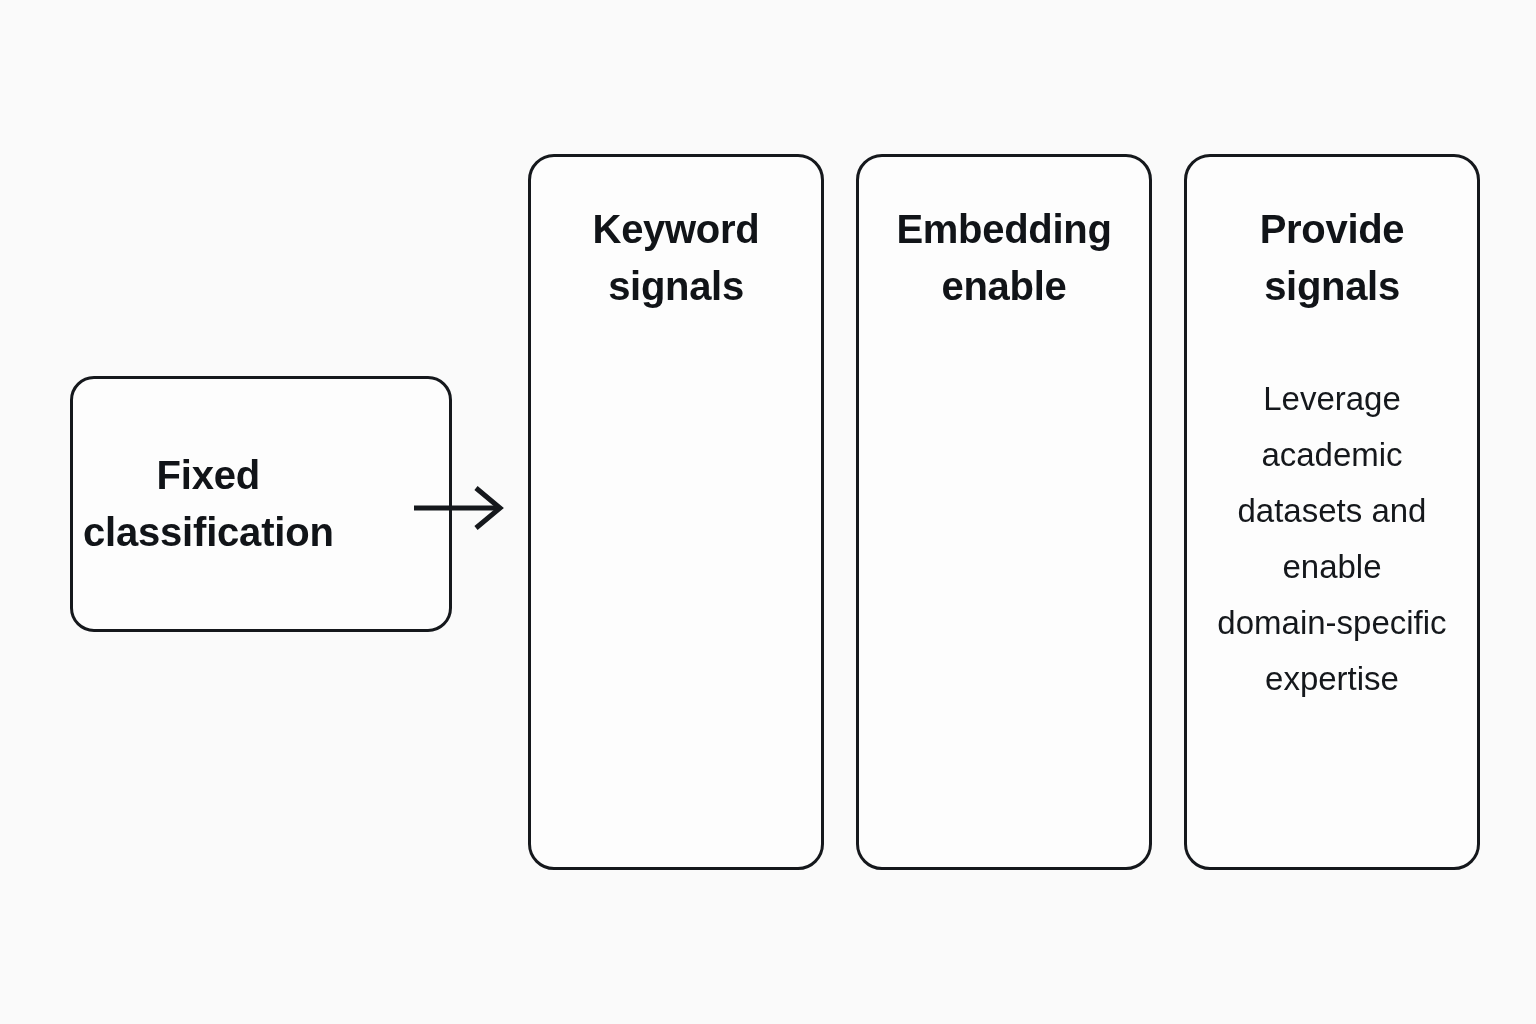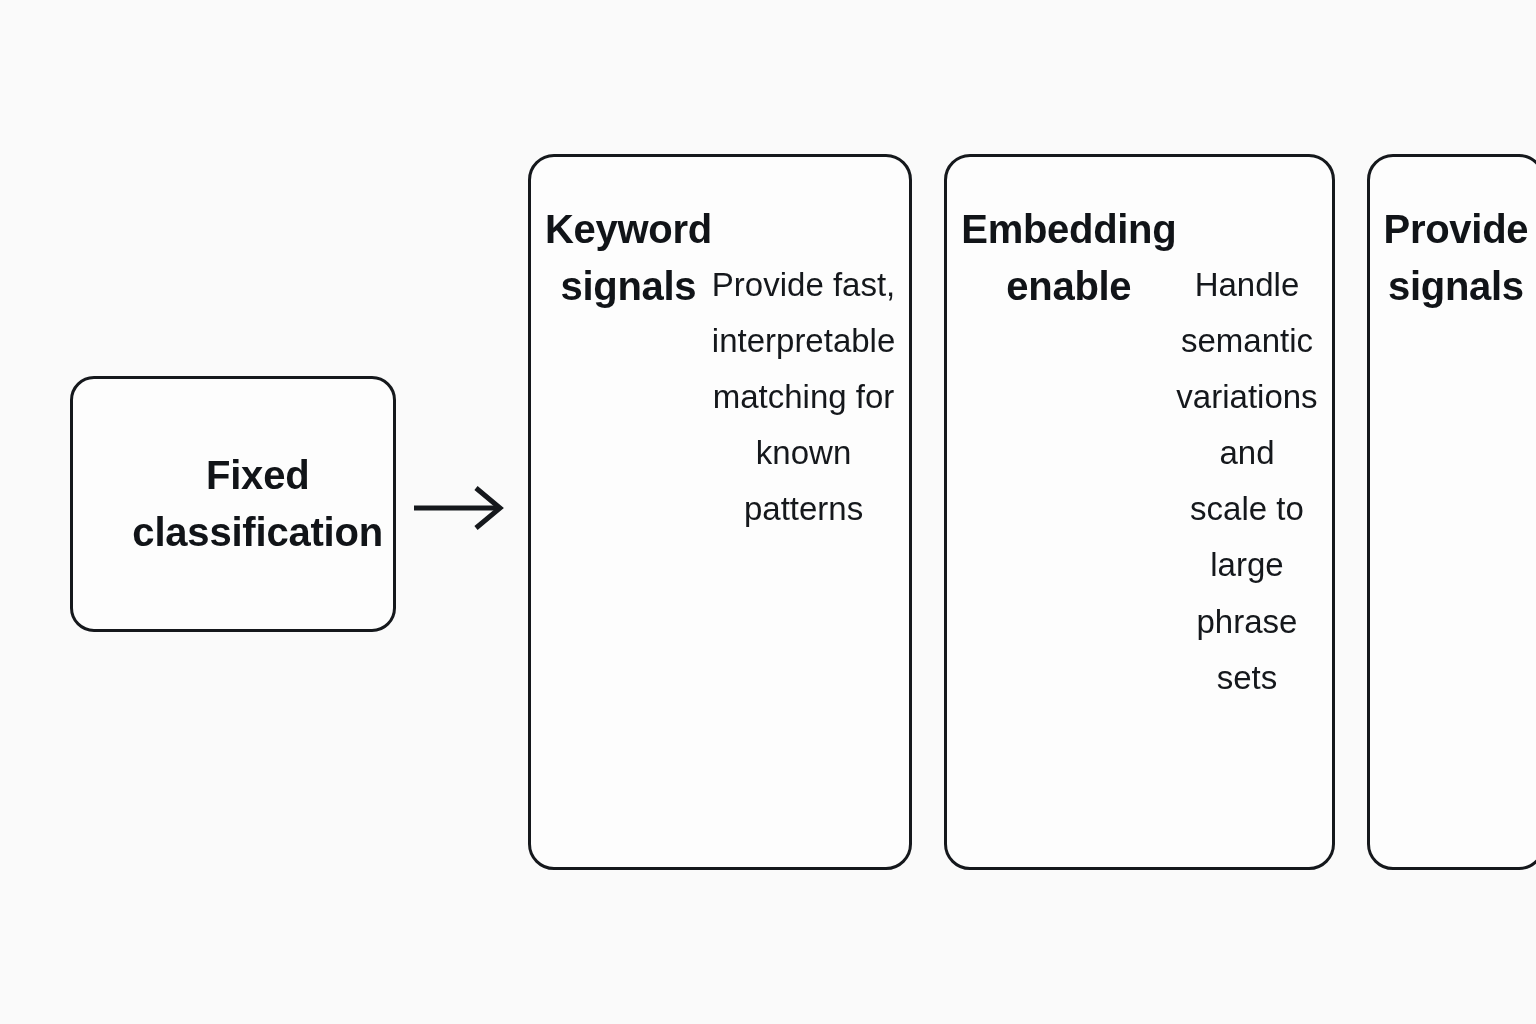--- a/index.html
+++ b/index.html
@@ -21,29 +21,29 @@
     top: 0;
     width: 1536px;
     height: 1024px;
   }
 
   
   .source-node {
     position: absolute;
     left: 70px;
     top: 376px;
-    width: 326px;
+    width: 382px;
     height: 256px;
     box-sizing: border-box;
     border: 3.5px solid #15181c;
     border-radius: 24px;
     background: #fdfdfd;
     display: flex;
     align-items: center;
-    justify-content: flex-end;
+    justify-content: flex-start;
     text-align: center;
   }
   .source-label {
     font-size: 40px;
     font-weight: bold;
     line-height: 1.42;
     color: #111418;
     letter-spacing: -0.2px;
     white-space: pre-line;
     padding: 0 10px;
@@ -69,21 +69,22 @@
     gap: 32px;
   }
   .card {
     flex: 1 1 0;
     box-sizing: border-box;
     border: 3.5px solid #15181c;
     border-radius: 26px;
     background: #fdfdfd;
     padding: 44px 14px 0 14px;
     display: flex;
-    flex-direction: row;
+    flex-direction: column;
+    align-items: center;
   }
   .card-title {
     font-size: 40px;
     font-weight: bold;
     line-height: 1.42;
     color: #111418;
     text-align: center;
     letter-spacing: -0.3px;
     white-space: pre-line;
   }
@@ -113,36 +114,32 @@
       <line x1="4" y1="28" x2="86" y2="28" stroke="#15181c" stroke-width="5" stroke-linecap="butt"></line>
       <polyline points="66,8 90,28 66,48" fill="none" stroke="#15181c" stroke-width="5" stroke-linecap="butt" stroke-linejoin="miter"></polyline>
     </svg>
   </div>
 
   <div class="cards">
 
     <div class="card">
       <div class="card-title">Keyword
 signals</div>
-      <div class="card-body">Provide fast,
-interpretable
-matching for
-known
-patterns</div>
     </div>
 
     <div class="card">
       <div class="card-title">Embedding
 enable</div>
-      <div class="card-body">Handle
-semantic
-variations and
-scale to large
-phrase sets</div>
     </div>
 
     <div class="card">
       <div class="card-title">Provide
 signals</div>
+      <div class="card-body">Leverage
+academic
+datasets and
+enable
+domain-specific
+expertise</div>
     </div>
 
   </div>
 </div>
 
 </body></html>

